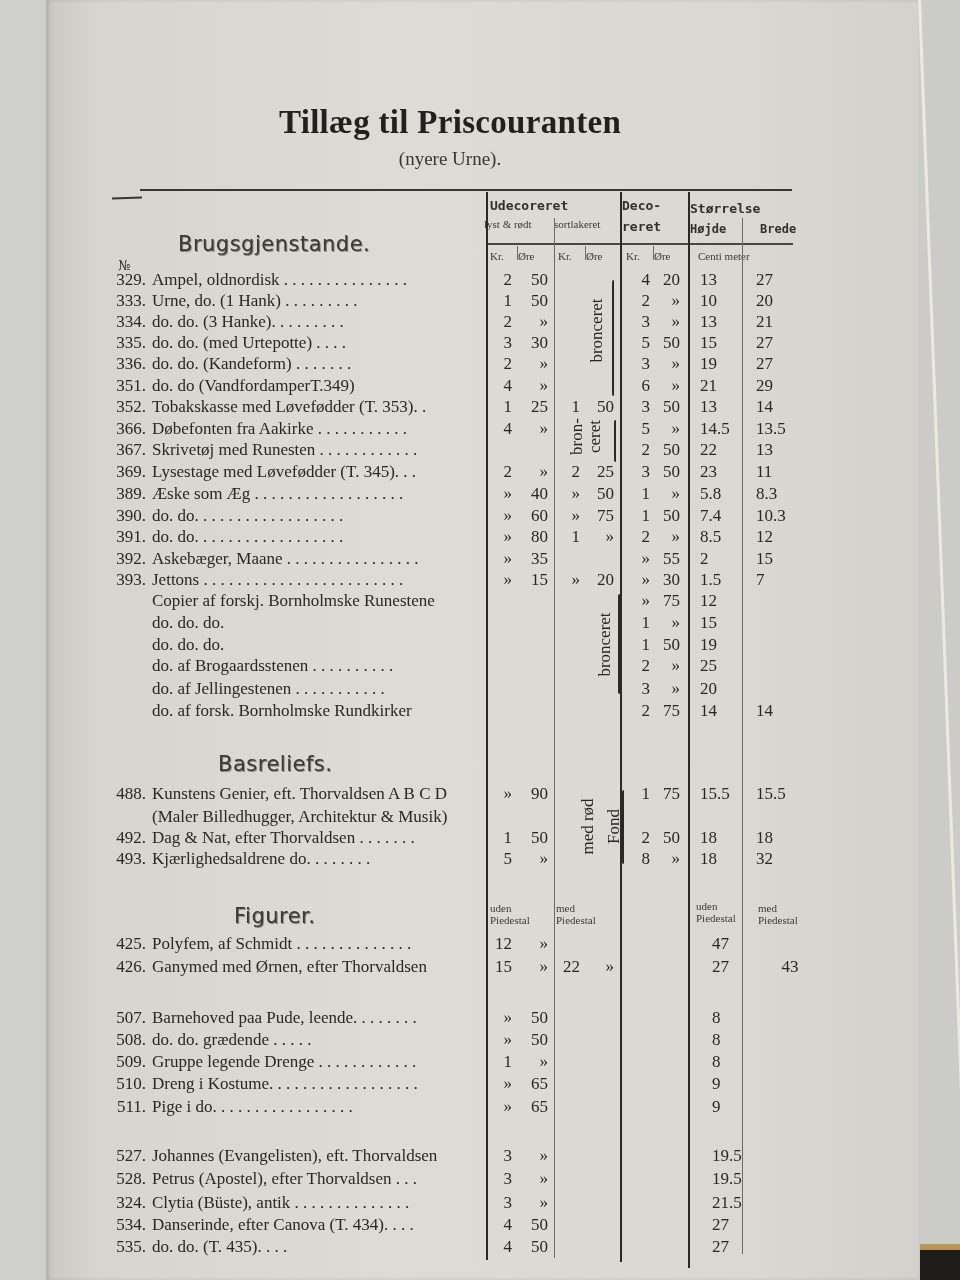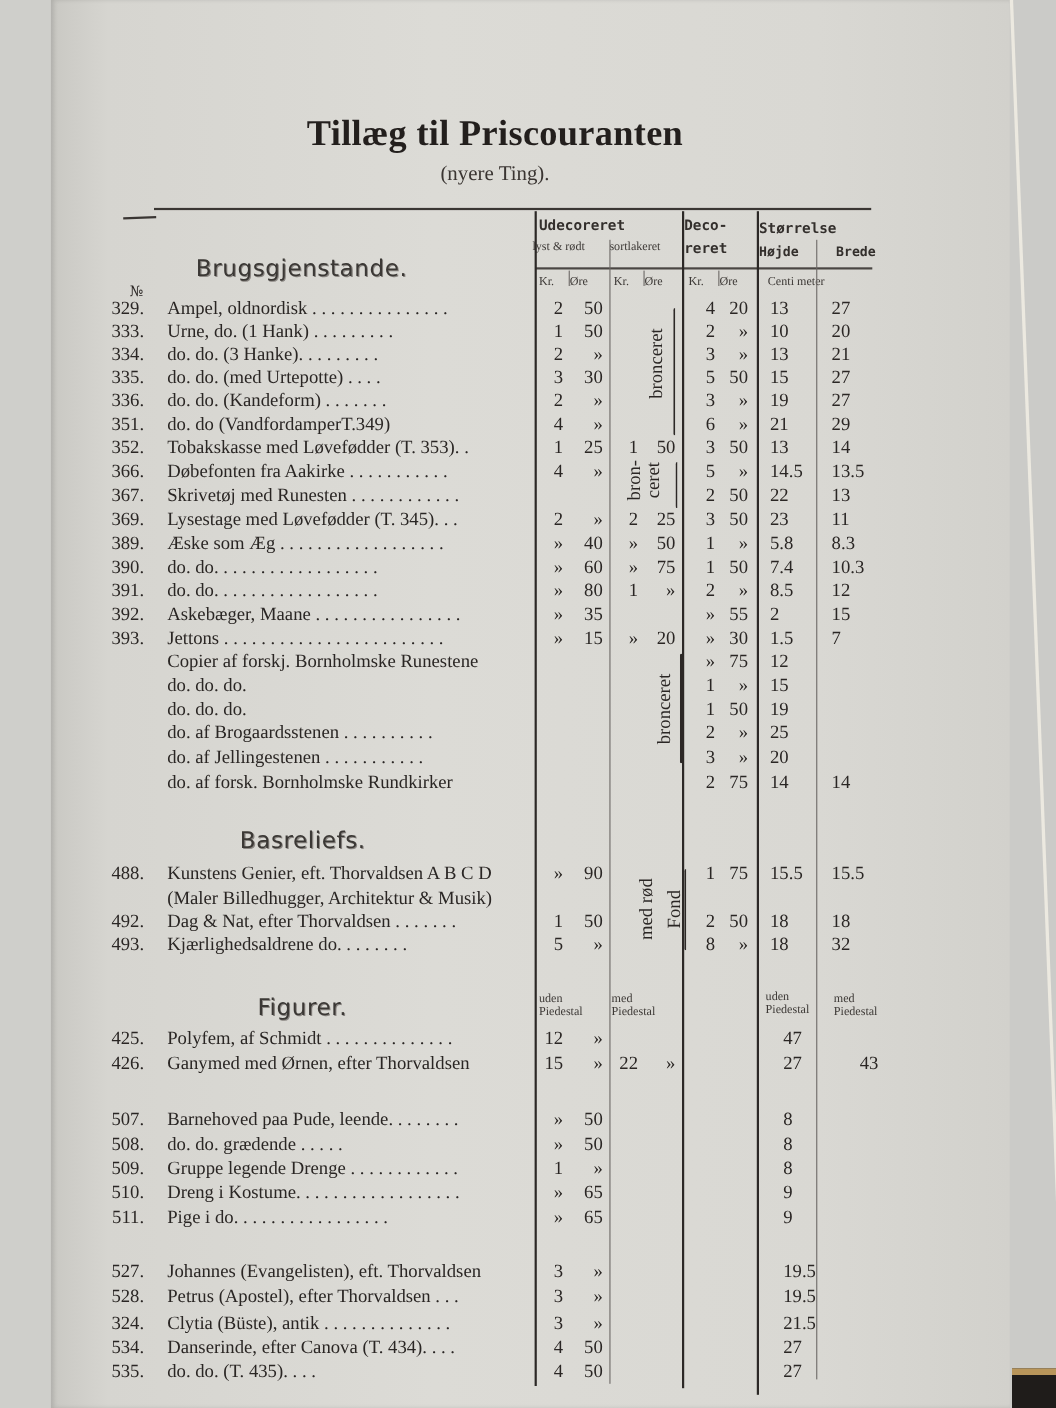--- a/index.html
+++ b/index.html
@@ -36,21 +36,21 @@
   .num-sign { position:absolute; left:118px; top:258px; font-size:13px; font-family:"DejaVu Serif", serif; }
 
   .vline { position:absolute; width:2px; background:#2c2826; }
   .vline.thin { width:1px; background:#6d6966; }
   .hline { position:absolute; height:1px; background:#4a4643; }
 
   .hdr { position:absolute; font-family:"DejaVu Sans Mono", monospace; font-weight:bold; text-align:left; color:#332f2c; }
   .hdr.small { font-weight:normal; font-family:"Liberation Serif", serif; color:#3d3936; }
 
   .row { position:absolute; left:0; height:22px; font-family:"Liberation Serif", serif; font-size:17px; }
-  .row .no { position:absolute; left:87px; width:44px; text-align:right; }
+  .row .no { position:absolute; left:102px; width:44px; text-align:right; }
   .row .desc { position:absolute; left:152px; width:330px; white-space:nowrap; overflow:hidden; }
   .row .cell { position:absolute; text-align:right; }
   .row .c-ud-kr { left:492px; width:20px; }
   .row .c-ud-ore { left:522px; width:26px; }
   .row .c-sl-kr { left:560px; width:20px; }
   .row .c-sl-ore { left:588px; width:26px; }
   .row .c-de-kr { left:630px; width:20px; }
   .row .c-de-ore { left:656px; width:24px; }
   .row .c-h { left:700px; width:40px; text-align:left; }
   .row .c-b { left:756px; width:40px; text-align:left; }
@@ -67,21 +67,21 @@
 <div class="bg-left"></div>
 <div class="right-bg">
     <div class="desk"></div>
   </div>
 
 <div class="page">
   <div class="page-edge"></div>
 </div>
 
 <div class="title">Tillæg til Priscouranten</div>
-<div class="subtitle">(nyere Ting).</div>
+<div class="subtitle">(nyere Urne).</div>
 
 <div class="rule" style="left:112px;top:197px;width:30px;transform:rotate(-2deg);"></div>
 <div class="rule" style="left:140px;top:189px;width:652px;height:2px;"></div>
 
 <div id="table">
   <div class="hdr" style="left:490px;top:198px;width:130px;font-size:13px;">Udecoreret</div>
   <div class="hdr small" style="left:484px;top:218px;width:70px;font-size:11px;">lyst &amp; rødt</div>
   <div class="hdr small" style="left:554px;top:218px;width:64px;font-size:11px;">sortlakeret</div>
   <div class="hdr" style="left:622px;top:198px;width:66px;font-size:13px;">Deco-</div>
   <div class="hdr" style="left:622px;top:219px;width:66px;font-size:13px;">reret</div>

